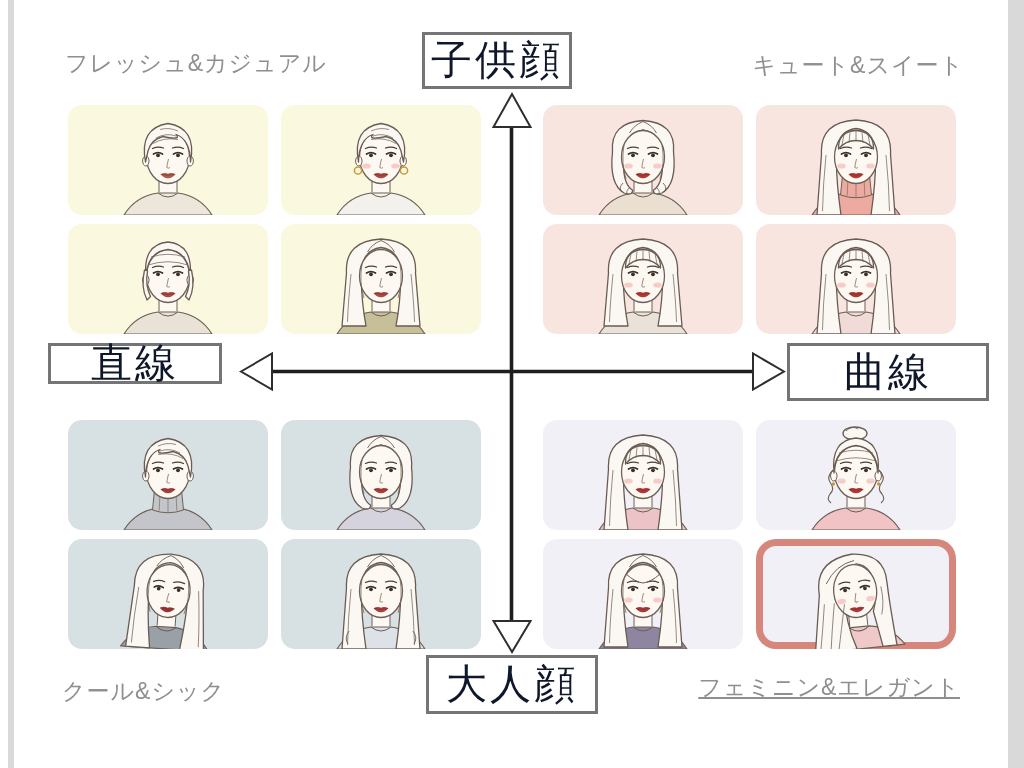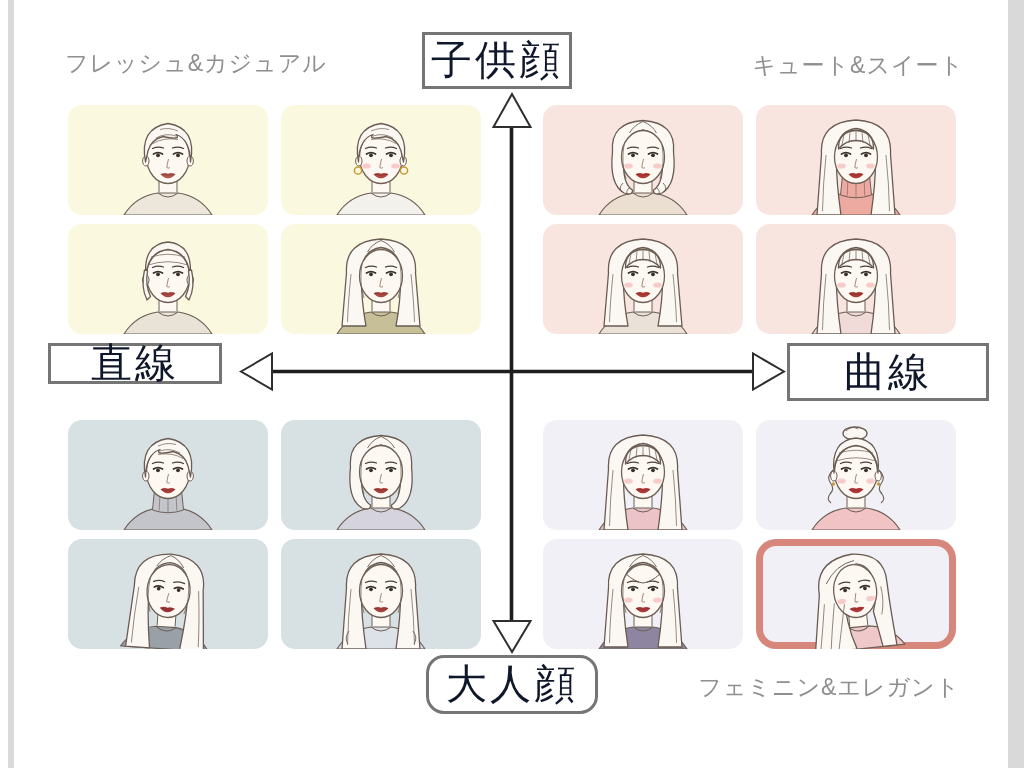--- a/index.html
+++ b/index.html
@@ -6,28 +6,28 @@
   .stage{position:relative;width:1024px;height:768px;background:#ffffff;overflow:hidden;
          font-family:"Liberation Sans","DejaVu Sans",sans-serif;}
   .edge-strip{position:absolute;top:0;bottom:0;background:#d9d9d9;}
   .edge-strip.left{left:8px;width:6px;}
   .edge-strip.right{left:1008px;width:16px;}
   .axes{position:absolute;left:0;top:0;pointer-events:none;}
   .axis-box{position:absolute;background:#fff;border:3px solid #757575;color:#0f172a;
             display:flex;align-items:center;justify-content:center;
             font-size:41px;letter-spacing:3px;box-sizing:border-box;}
   .box-top{left:422px;top:32px;width:150px;height:57px;}
-  .box-bottom{left:426px;top:655px;width:172px;height:59px;border-radius:18px;}
+  .box-bottom{left:426px;top:655px;width:172px;height:59px;}
   .box-left{left:48px;top:343px;width:174px;height:41px;}
   .box-right{left:787px;top:343px;width:202px;height:58px;}
   .q-label{position:absolute;font-size:23px;color:#8f8f8f;letter-spacing:1px;white-space:nowrap;text-align:center;}
   .label-tl{left:65px;top:48px;}
   .label-tr{right:60px;top:50px;}
   .label-bl{left:62px;top:676px;}
-  .label-br{right:64px;top:672px;}
+  .label-br{right:64px;top:672px;text-decoration:underline;}
   .quadrant{position:absolute;display:grid;grid-template-columns:200px 200px;
             grid-auto-rows:110px;gap:9px 13px;}
   .q-tl{left:68px;top:105px;}
   .q-tr{left:543px;top:105px;}
   .q-bl{left:68px;top:420px;}
   .q-br{left:543px;top:420px;}
   .card{border-radius:14px;overflow:hidden;position:relative;}
   .card svg{display:block;}
   .card-highlighted{border-radius:20px;box-shadow:inset 0 0 0 7px var(--hl,#d6867a);}
 </style>
@@ -48,20 +48,21 @@
     <polygon points="784,371.5 753,353.5 753,389.5" fill="#ffffff" stroke="#2e2e2e" stroke-width="2"></polygon>
   </svg>
 
   <div class="axis-box box-top">子供顔</div>
   <div class="axis-box box-bottom">大人顔</div>
   <div class="axis-box box-left">直線</div>
   <div class="axis-box box-right">曲線</div>
 
   <div class="q-label label-tl">フレッシュ&amp;カジュアル</div>
   <div class="q-label label-tr">キュート&amp;スイート</div>
+  <div class="q-label label-bl">クール&amp;シック</div>
   <div class="q-label label-br">フェミニン&amp;エレガント</div>
 
   <div class="quadrant q-tl">
       <div class="card" style="background: rgb(251, 248, 224);">
         <svg viewBox="0 0 200 110" width="200" height="110">
           <rect x="91" y="62" width="18" height="28" fill="#fdf8f2"></rect>
           <path d="M91,72 L91,87 M109,72 L109,87" stroke="#6d6056" stroke-width="1" fill="none"></path>
           <path d="M56,110 Q68,91 90,88 L110,88 Q132,91 144,110 Z" fill="#ece7da" stroke="#6d6056" stroke-width="1.2" stroke-linejoin="round"></path>
           <path d="M90,88 Q100,96 110,88" fill="none" stroke="#6d6056" stroke-width="1"></path>
           <ellipse cx="100" cy="52" rx="21.5" ry="26.5" fill="#fdf8f2" stroke="#6d6056" stroke-width="1.3"></ellipse>

